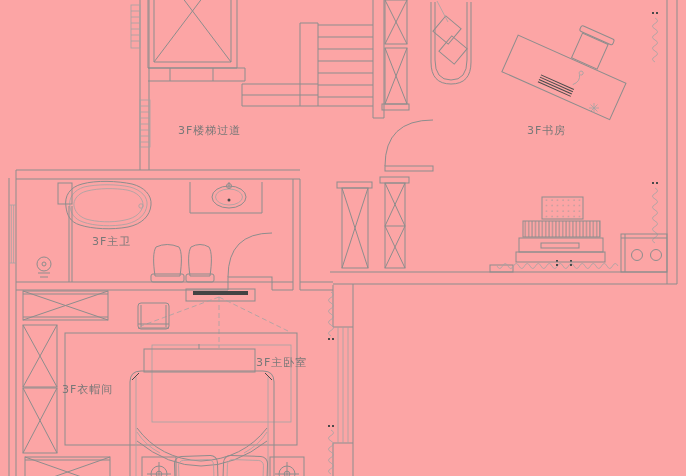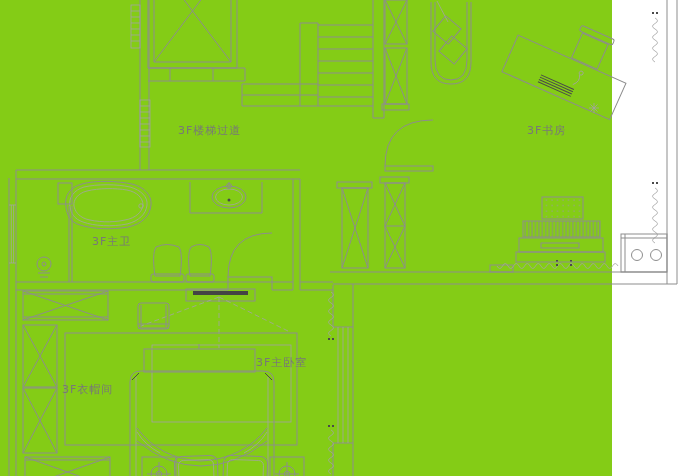--- a/index.html
+++ b/index.html
@@ -1,16 +1,16 @@
 <!DOCTYPE html>
 <html><head>
 <meta charset="utf-8">
 <style>
   html,body{margin:0;padding:0;background:#fff;width:690px;height:476px;overflow:hidden;}
-  .plan{position:relative;width:612px;height:476px;background:#84cc16;}
+  .plan{position:relative;width:686px;height:476px;background:#fca5a5;}
   svg{display:block;}
   text.room-label{font-family:"DejaVu Sans","Liberation Sans",sans-serif;font-size:11px;fill:#787878;letter-spacing:1px;}
   .ln{stroke:#8d8d8d;stroke-width:1;fill:none;}
   .thin{stroke:#a3a3a3;stroke-width:0.8;fill:none;}
   .dark{stroke:#4a4a4a;stroke-width:1;fill:none;}
 </style>
 </head>
 <body>
 
 <div class="plan">

